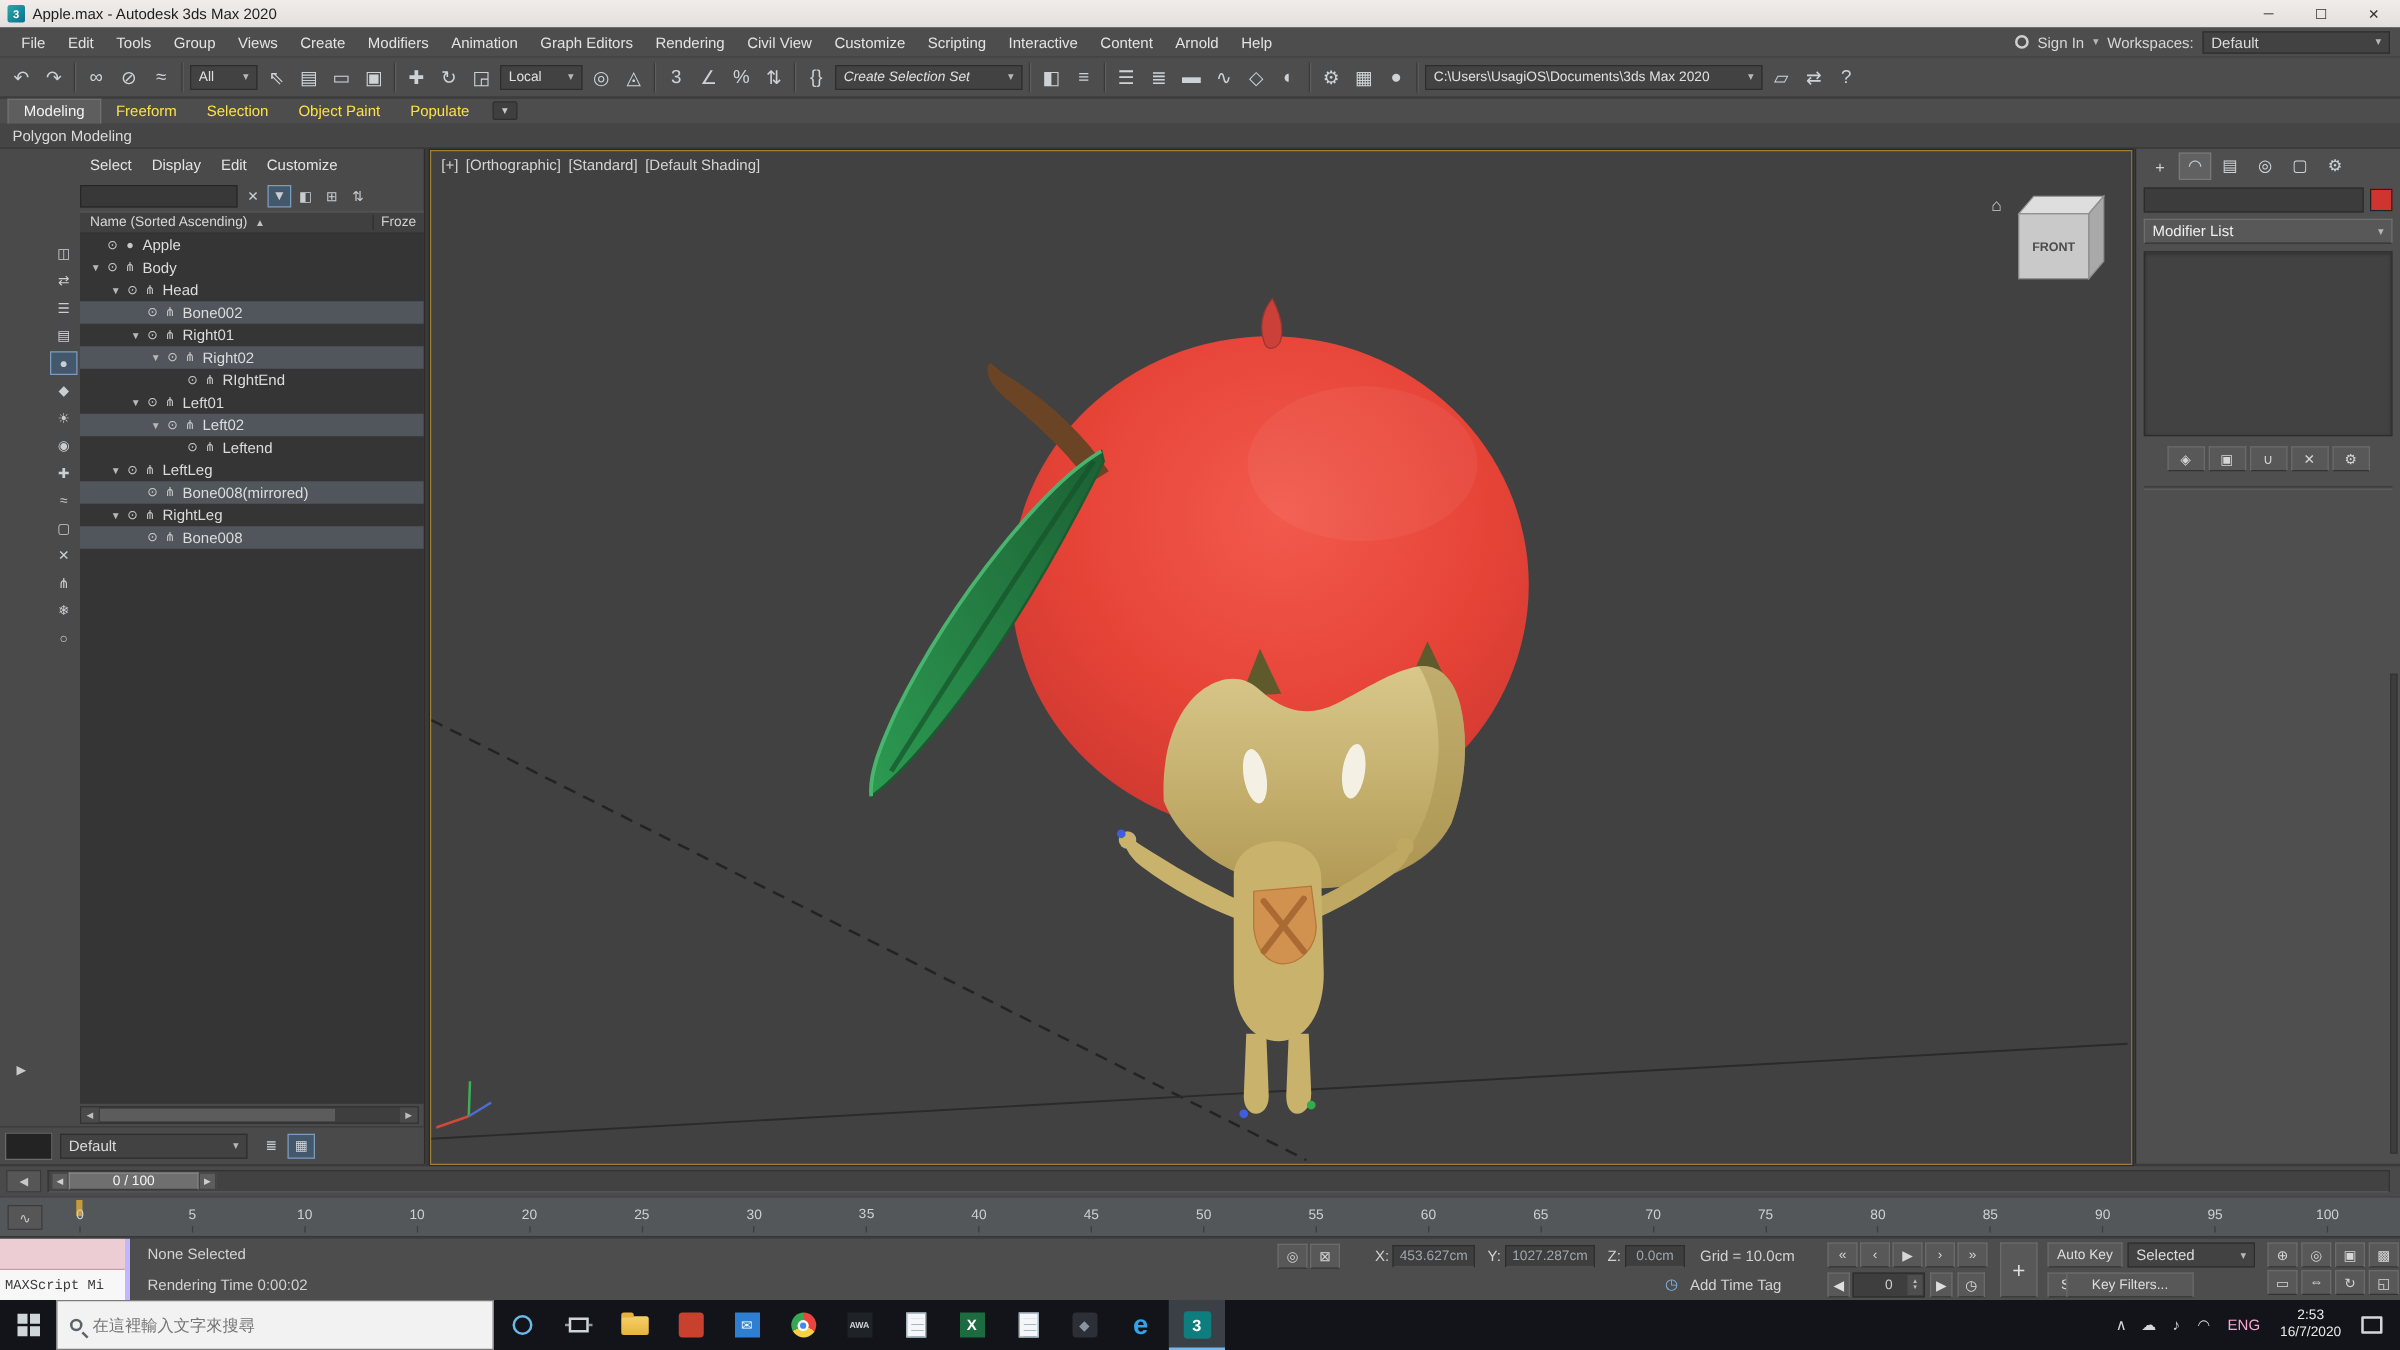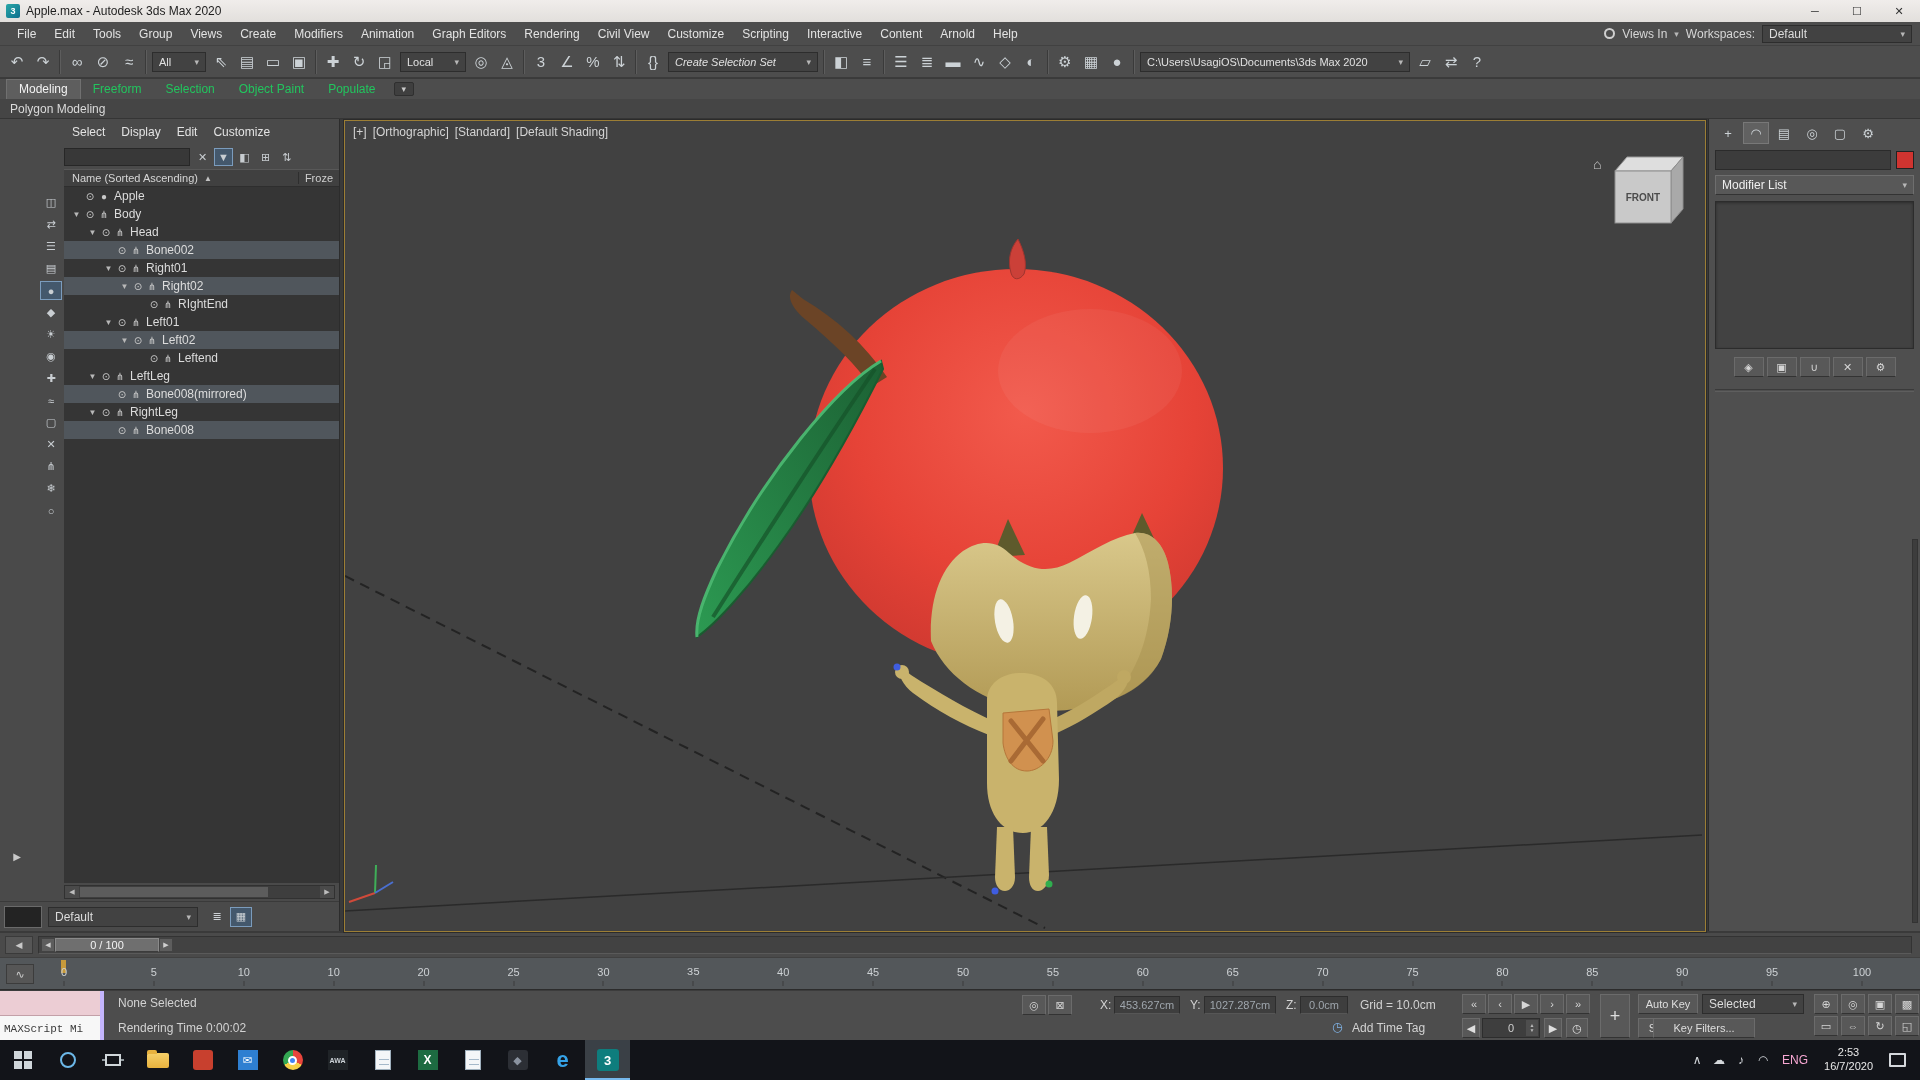--- a/index.html
+++ b/index.html
@@ -32,21 +32,21 @@
     border-bottom:1px solid #3b3b3b;display:flex;align-items:center;padding:0 4px;overflow:hidden}
   .tbtn{min-width:26px;height:26px;display:inline-flex;align-items:center;justify-content:center;
     color:#ccd2d6;font-size:15px}
   .tsep{width:2px;height:24px;border-left:1px solid #3a3a3a;border-right:1px solid #5d5d5d;margin:0 3px}
   .tcombo{height:20px;background:#424242;border:1px solid #2d2d2d;display:inline-flex;align-items:center;
     justify-content:space-between;padding:0 6px;margin:0 2px;font-size:11px;color:#e0e0e0;white-space:nowrap}
 
   
   .ribbontabs{position:absolute;left:0;top:79px;width:1920px;height:20px;background:#4d4d4d;
     display:flex;align-items:flex-end;padding-left:6px}
-  .rtab{padding:2px 12px 3px;color:#22c55e}
+  .rtab{padding:2px 12px 3px;color:#fde047}
   .rtab.active{background:#5e5e5e;color:#f2f2f2;border:1px solid #707070;border-bottom:none}
   .rtab-more{margin:0 0 3px 6px;padding:1px 7px;background:#3f3f3f;border:1px solid #2f2f2f;
     color:#c9c9c9;font-size:9px;border-radius:2px}
   .polybar{position:absolute;left:0;top:99px;width:1920px;height:20px;background:#454545;
     border-bottom:1px solid #353535;display:flex;align-items:center;padding-left:10px;color:#dadada}
 
   
   .explorer{position:absolute;left:0;top:119px;width:340px;height:812px;background:#4a4a4a;
     border-right:1px solid #2c2c2c}
   .exp-menus{position:absolute;left:64px;top:0;right:0;height:26px;display:flex;align-items:center}
@@ -231,21 +231,21 @@
       <span class="mitem">Civil View</span>
       <span class="mitem">Customize</span>
       <span class="mitem">Scripting</span>
       <span class="mitem">Interactive</span>
       <span class="mitem">Content</span>
       <span class="mitem">Arnold</span>
       <span class="mitem">Help</span>
     </div>
   <div class="menubar-right">
     <span class="person-icon"></span>
-    <span>Views In</span>
+    <span>Sign In</span>
     <span class="dd">▾</span>
     <span>Workspaces:</span>
     <div class="combo-box ws-combo">
       <span>Default</span>
       <span class="dd">▾</span>
     </div>
   </div>
 </div>
 
 <div class="toolbar" id="main-toolbar">
@@ -702,20 +702,24 @@
 
 <div class="taskbar">
   <div class="tb-slot start">
     <span class="winlogo">
         <span></span>
         <span></span>
         <span></span>
         <span></span>
       </span>
   </div>
+  <div class="tb-search">
+    <span class="mag"></span>
+    <input class="tb-search-input" placeholder="在這裡輸入文字來搜尋" style="">
+  </div>
   <div class="tb-slot">
       <span class="cortana"></span>
     </div>
   <div class="tb-slot">
       <span class="taskview"></span>
     </div>
   <div id="tb-apps" style="display:flex">
       <div class="tb-slot">
         <div class="ico-folder">
           <span class="ftab"></span>

